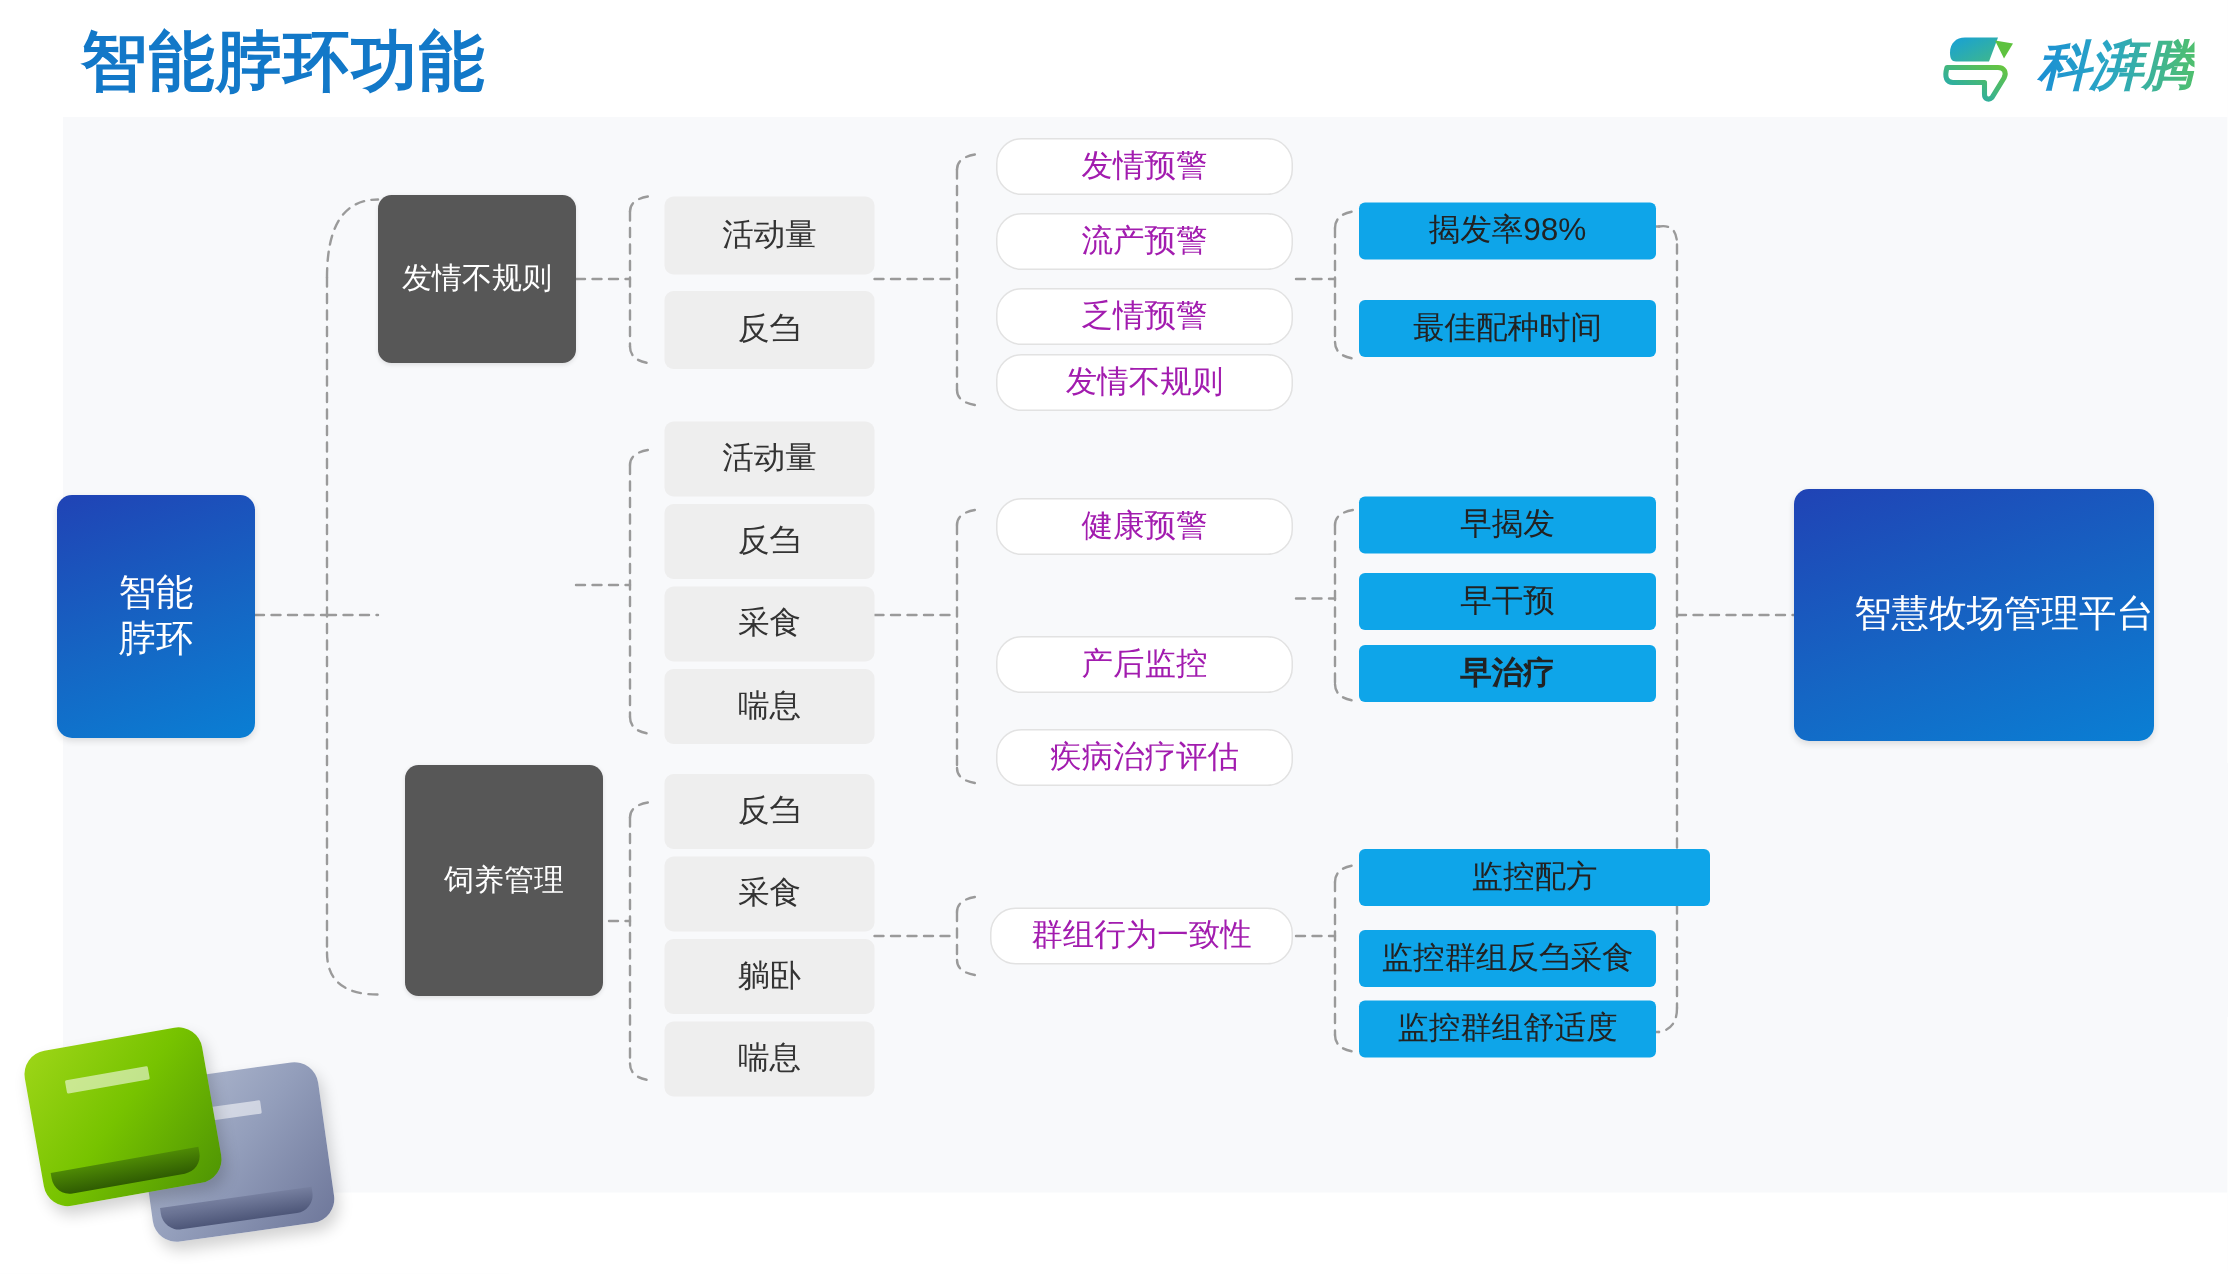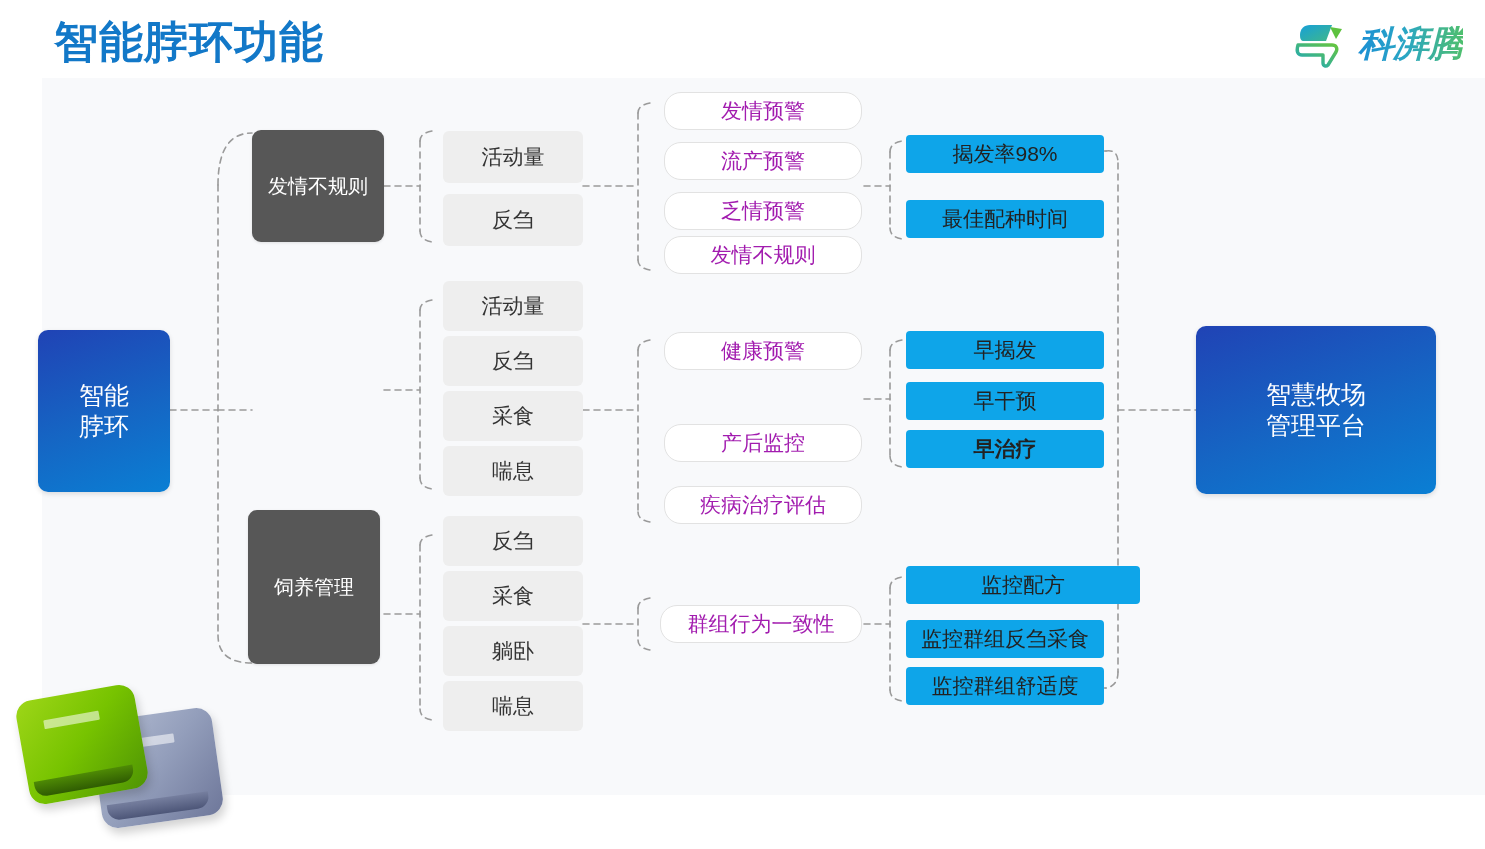--- a/index.html
+++ b/index.html
@@ -160,21 +160,21 @@
       <path d="M1106 688 L1102 688"></path>
     </g>
   </svg>
 
   <div class="node root" style="left:38px;top:330px;width:132px;height:162px;flex-direction:column;">
     <span>智能</span>
     <span>脖环</span>
   </div>
 
   <div class="node cat" style="left:252px;top:130px;width:132px;height:112px;">发情不规则</div>
-  <div class="node cat" style="left:248px;top:510px;width:132px;height:154px;">饲养管理</div>
+  <div class="node cat" style="left:270px;top:510px;width:132px;height:154px;">饲养管理</div>
 
   <div class="node metric" style="left:443px;top:131px;width:140px;height:52px;">活动量</div>
   <div class="node metric" style="left:443px;top:194px;width:140px;height:52px;">反刍</div>
 
   <div class="node metric" style="left:443px;top:281px;width:140px;height:50px;">活动量</div>
   <div class="node metric" style="left:443px;top:336px;width:140px;height:50px;">反刍</div>
   <div class="node metric" style="left:443px;top:391px;width:140px;height:50px;">采食</div>
   <div class="node metric" style="left:443px;top:446px;width:140px;height:50px;">喘息</div>
 
   <div class="node metric" style="left:443px;top:516px;width:140px;height:50px;">反刍</div>
@@ -197,21 +197,21 @@
   <div class="node result" style="left:906px;top:200px;width:198px;height:38px;">最佳配种时间</div>
 
   <div class="node result" style="left:906px;top:331px;width:198px;height:38px;">早揭发</div>
   <div class="node result" style="left:906px;top:382px;width:198px;height:38px;">早干预</div>
   <div class="node result" style="left:906px;top:430px;width:198px;height:38px;font-weight:bold;">早治疗</div>
 
   <div class="node result" style="left:906px;top:566px;width:234px;height:38px;">监控配方</div>
   <div class="node result" style="left:906px;top:620px;width:198px;height:38px;">监控群组反刍采食</div>
   <div class="node result" style="left:906px;top:667px;width:198px;height:38px;">监控群组舒适度</div>
 
-  <div class="node final" style="left:1196px;top:326px;width:240px;height:168px;flex-direction:column;">
+  <div class="node final" style="left:1196px;top:326px;width:240px;height:168px;flex-direction:row;justify-content:flex-end;">
     <span>智慧牧场</span>
     <span>管理平台</span>
   </div>
 
   <div class="devices">
     <div class="dev dev-gray">
       <div class="dev-lbl"></div>
     </div>
     <div class="dev dev-green">
       <div class="dev-lbl"></div>

